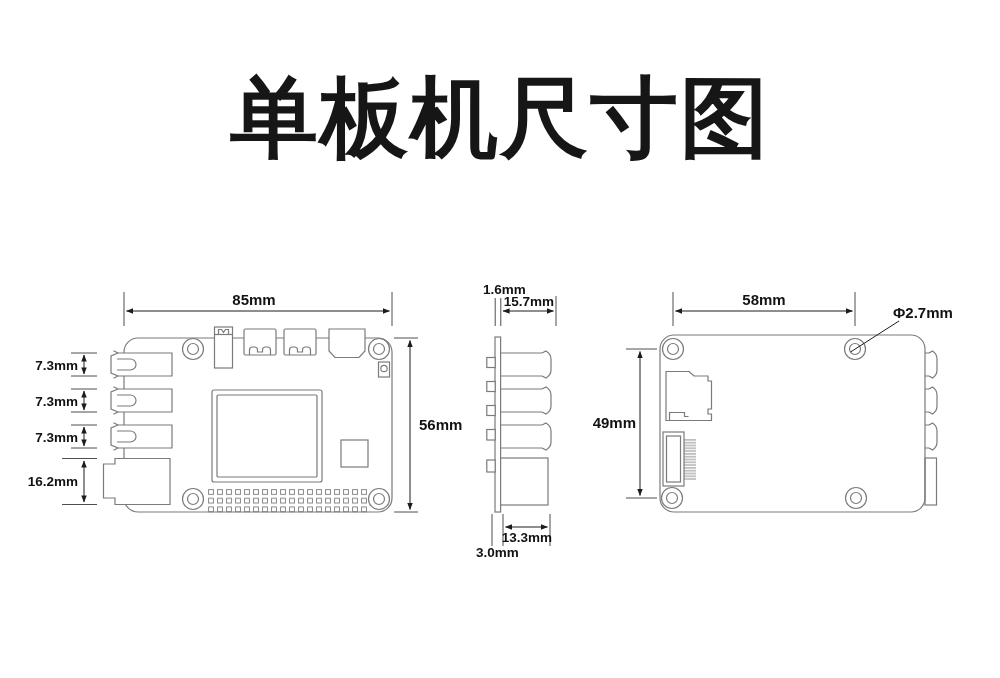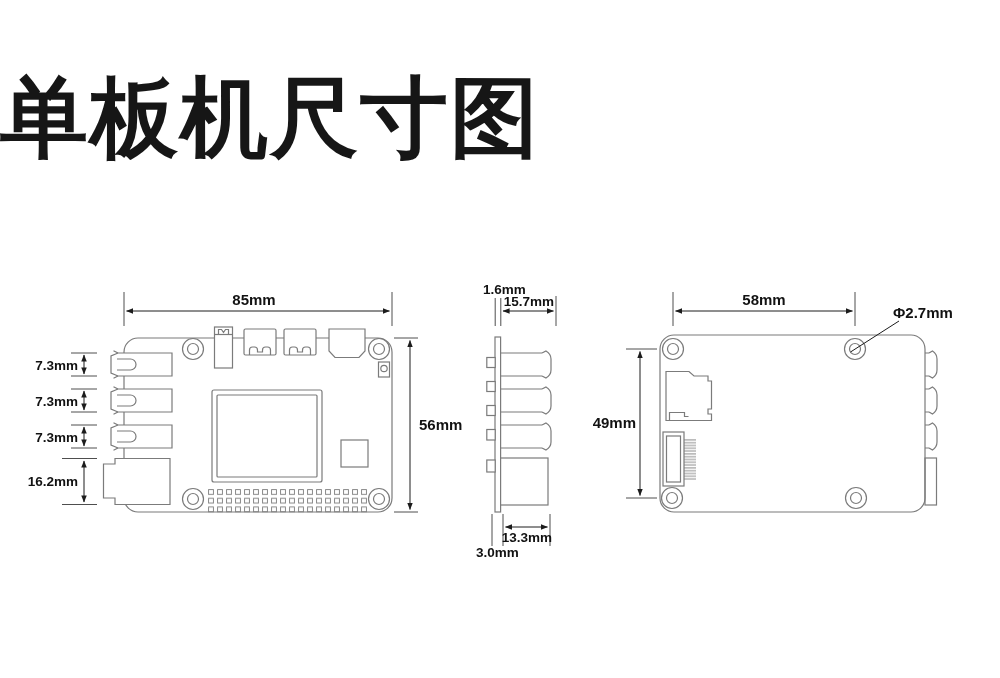--- a/index.html
+++ b/index.html
@@ -3,21 +3,21 @@
 <meta charset="utf-8">
 <style>
   html,body{margin:0;padding:0}
   body{
     width:1000px;height:678px;position:relative;overflow:hidden;
     background:var(--bg,#ffffff);
     font-family:"Liberation Sans",sans-serif;
   }
   .title{
     position:absolute;top:74px;left:0;width:100%;
-    font-size:88px;font-weight:900;line-height:1;
+    text-align:center;font-size:88px;font-weight:900;line-height:1;
     color:#161616;letter-spacing:2px;white-space:nowrap;
   }
   svg.diagram{position:absolute;left:0;top:0}
   .out {fill:#ffffff;stroke:var(--outline,#7b7b7b);stroke-width:1.2}
   .outn{fill:none;   stroke:var(--outline,#7b7b7b);stroke-width:1.2}
   .dim {fill:none;stroke:var(--dim,#1c1c1c);stroke-width:1}
   .tick{fill:none;stroke:#3a3a3a;stroke-width:0.9}
   text{fill:#121212}
   .lbl {font-size:15px;font-weight:700}
   .lbls{font-size:13.5px;font-weight:700}

